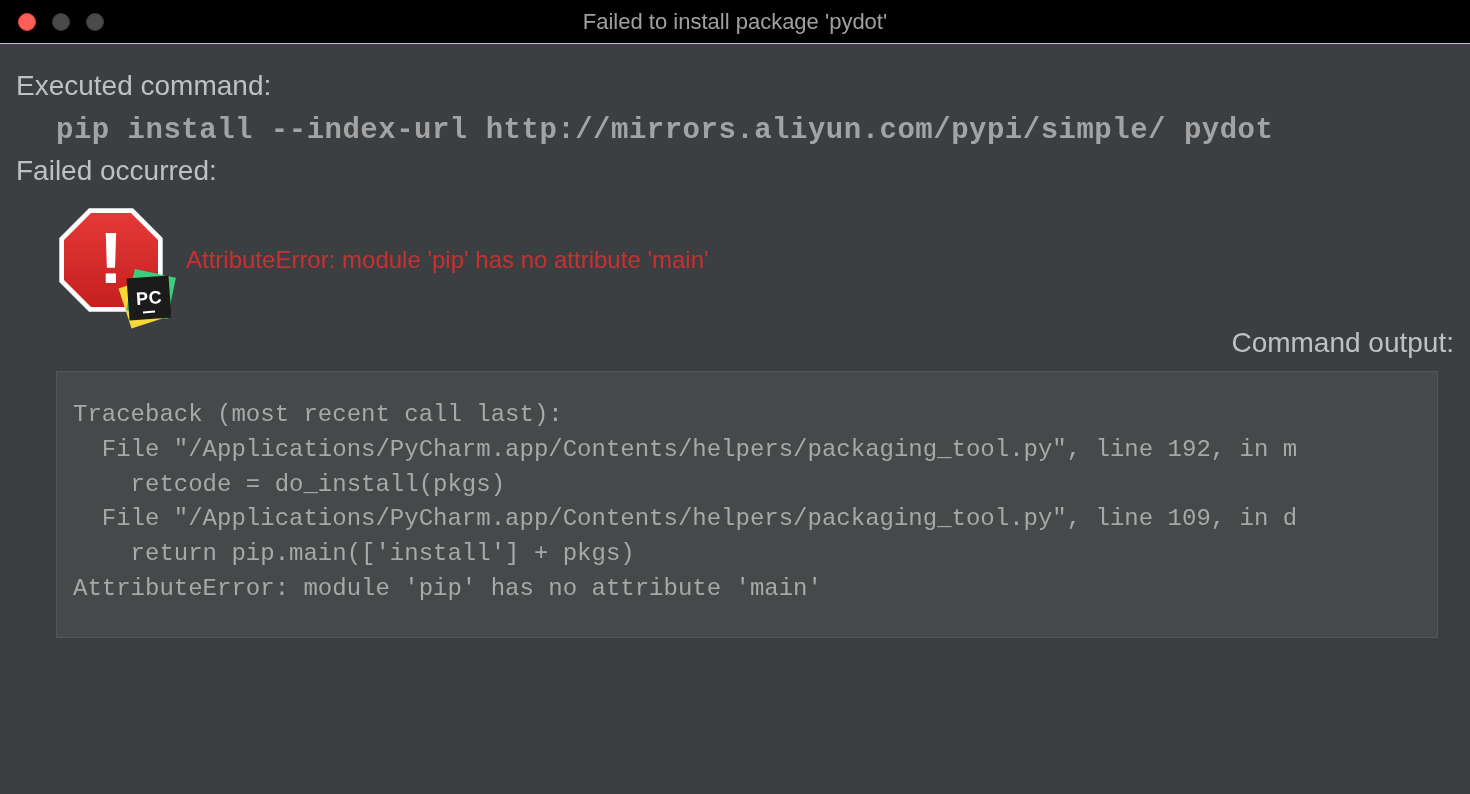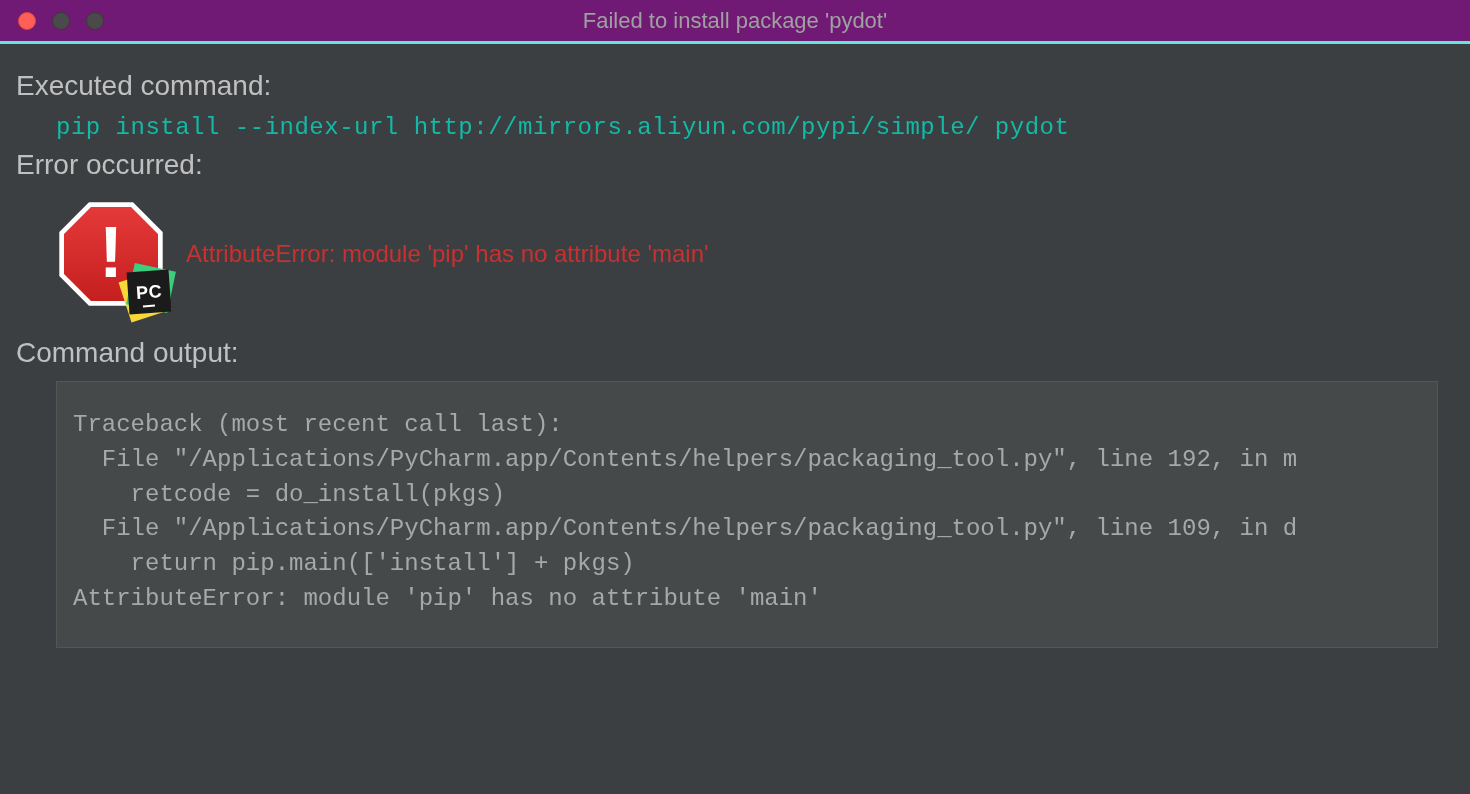--- a/index.html
+++ b/index.html
@@ -6,24 +6,24 @@
     body {
       width: 1470px;
       height: 794px;
       background: #3c3f41;
       font-family: -apple-system, BlinkMacSystemFont, "Segoe UI", sans-serif;
       color: #bbbbbb;
       overflow: hidden;
     }
     .titlebar {
       height: 44px;
-      background: #701a75;
+      background: #000000;
       display: flex;
       align-items: center;
-      border-bottom: 3px solid #5eead4;
+      border-bottom: 1px solid #5eead4;
       position: relative;
     }
     .traffic-lights {
       display: flex;
       gap: 16px;
       padding-left: 18px;
       position: absolute;
       left: 0;
     }
     .traffic-light {
@@ -46,25 +46,26 @@
     }
     .section-label {
       font-size: 28px;
       color: #c0c0c0;
       margin-bottom: 12px;
       margin-top: 8px;
       font-weight: 400;
     }
     .mono {
       font-family: Menlo, Monaco, "Courier New", monospace;
-      font-size: 24px;
-      color: #14b8a6;
+      font-size: 29px;
+      color: #a3a3a3;
       padding-left: 40px;
       white-space: pre;
       letter-spacing: 0.5px;
+      font-weight: bold;
     }
     .error-row {
       display: flex;
       align-items: center;
       gap: 20px;
       padding-left: 40px;
       margin: 18px 0 10px 0;
     }
     .stop-icon {
       width: 110px;
@@ -155,41 +156,41 @@
     <div class="traffic-light max-light"></div>
   </div>
   <div class="window-title">Failed to install package 'pydot'</div>
 </div>
 
 <div class="content">
 
   <div class="section-label">Executed command:</div>
   <div class="mono">pip install --index-url http://mirrors.aliyun.com/pypi/simple/ pydot</div>
 
-  <div class="section-label">Error occurred:</div>
+  <div class="section-label">Failed occurred:</div>
 
   <div class="error-row">
     <div class="stop-icon">
       <div class="octagon-border"></div>
       <div class="octagon">
         <div class="bang">!</div>
       </div>
       <div class="pc-badge">
         <div class="pc-square pc-yellow"></div>
         <div class="pc-square pc-green"></div>
         <div class="pc-square pc-black">
             <span class="pc-text">PC</span>
           </div>
       </div>
     </div>
     <div class="error-msg">AttributeError: module 'pip' has no attribute 'main'</div>
   </div>
 
 
-  <div class="section-label" style="margin-top:28px;">Command output:</div>
+  <div class="section-label" style="margin-top:12px;text-align:right;">Command output:</div>
 
   <div class="output-box">
     <div class="output-text">Traceback (most recent call last):
   File "/Applications/PyCharm.app/Contents/helpers/packaging_tool.py", line 192, in m
     retcode = do_install(pkgs)
   File "/Applications/PyCharm.app/Contents/helpers/packaging_tool.py", line 109, in d
     return pip.main(['install'] + pkgs)
 AttributeError: module 'pip' has no attribute 'main'</div>
   </div>
 

